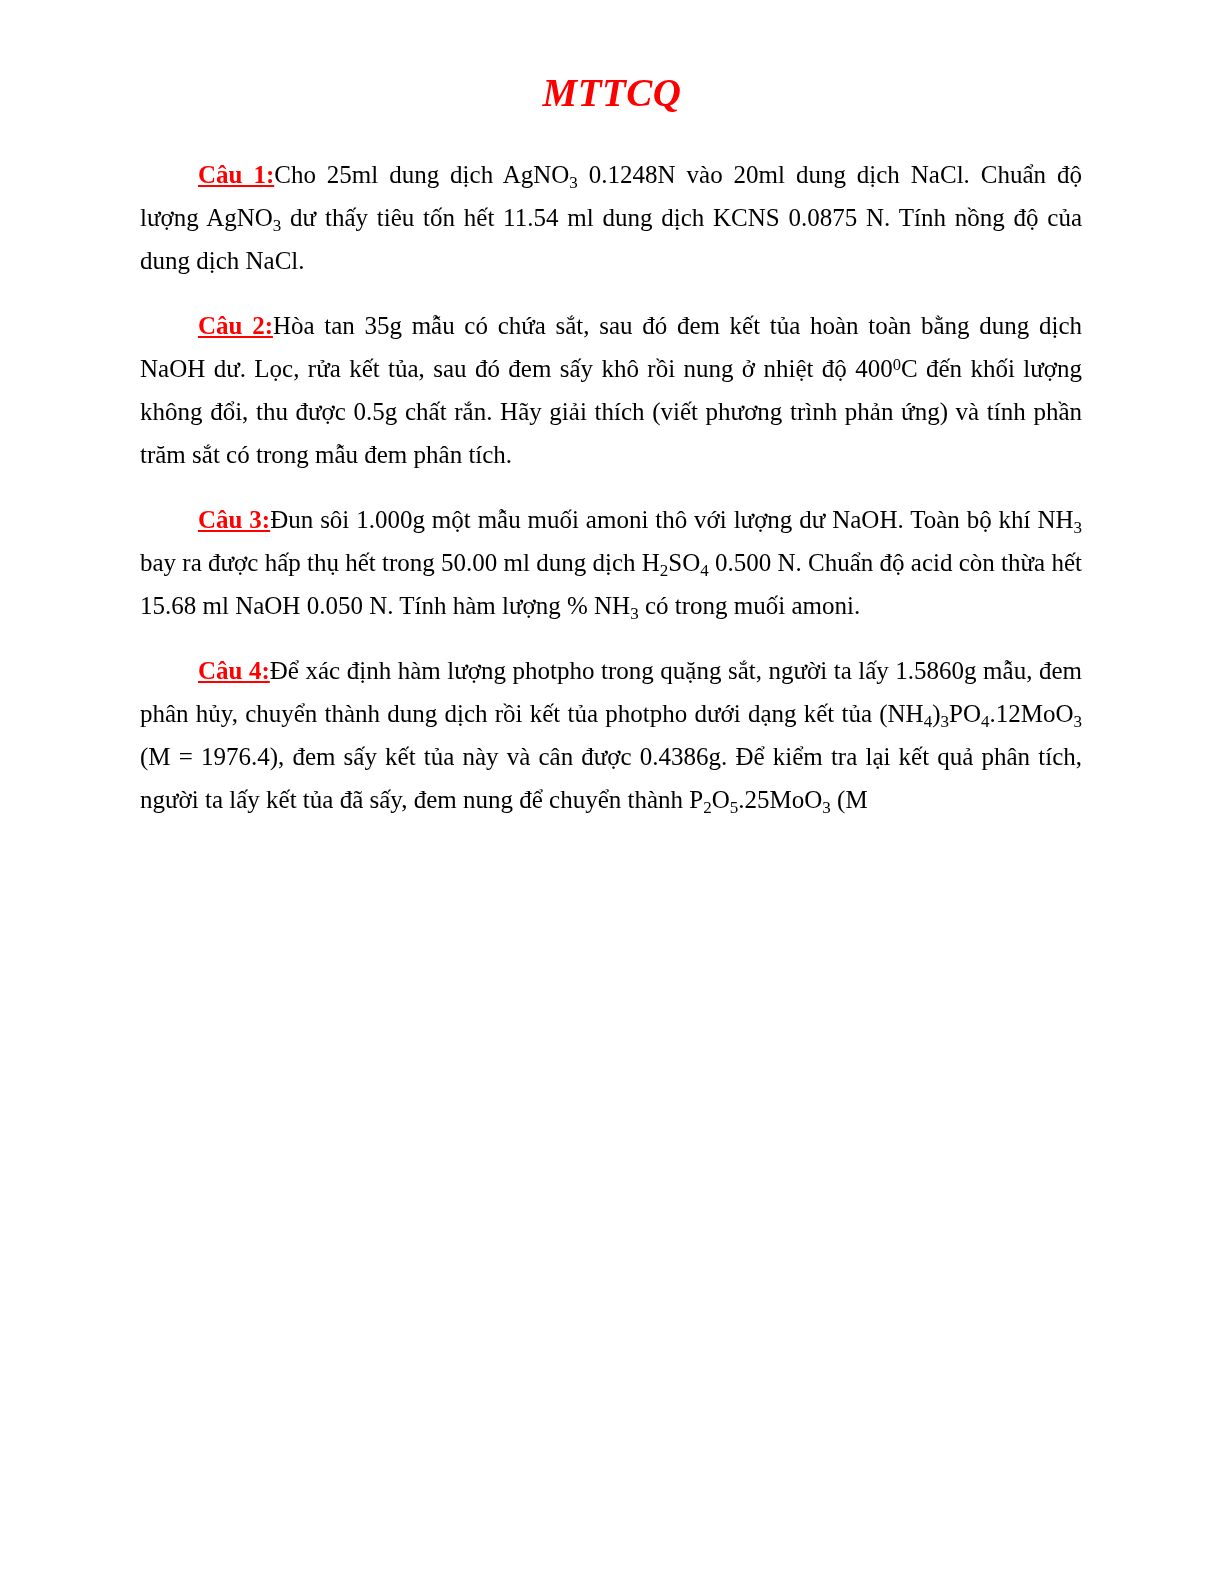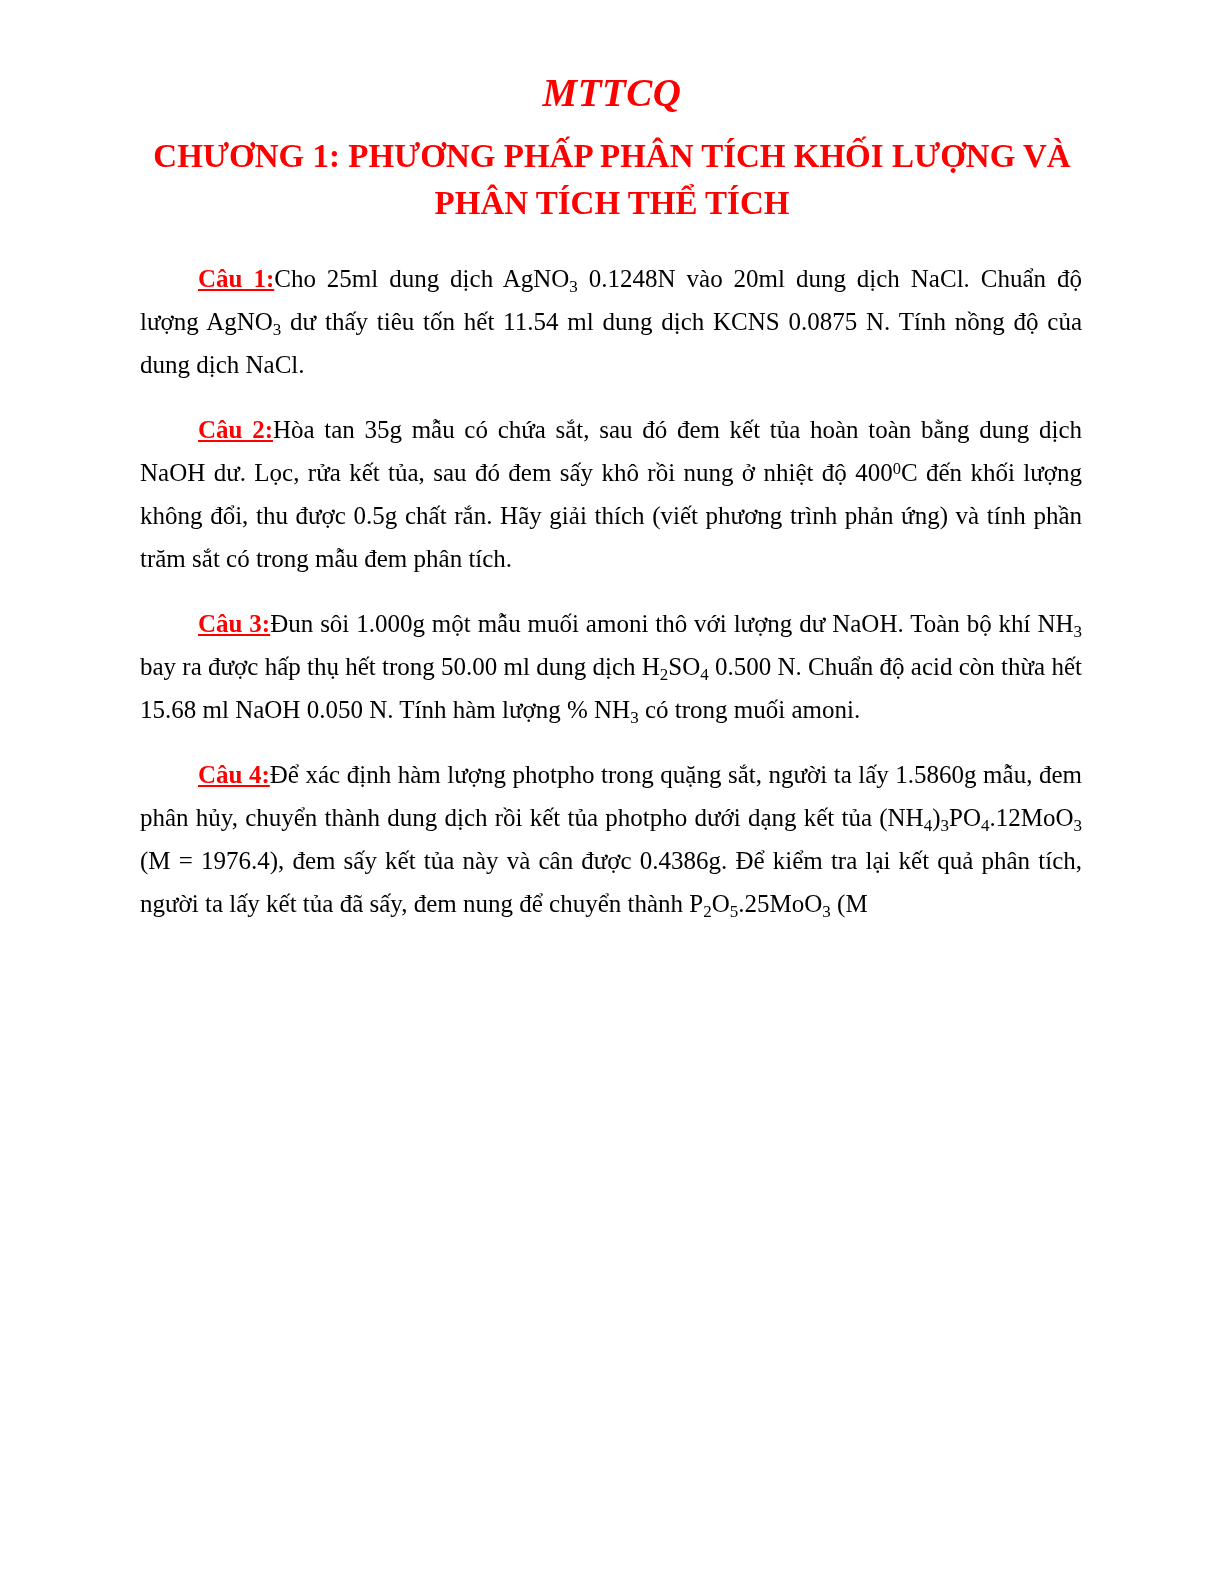--- a/index.html
+++ b/index.html
@@ -22,21 +22,21 @@
     padding: 58px 140px 0 140px;
     position: relative;
   }
   .doc-title {
     text-align: center;
     color: #ff0000;
     font-weight: bold;
     font-style: italic;
     font-size: 39px;
     letter-spacing: 0.5px;
-    margin: 14px 0 18px 0;
+    margin: 14px 0 38px 0;
     line-height: 1.1;
   }
   .chapter-heading {
     text-align: center;
     color: #ff0000;
     font-weight: bold;
     font-size: 33px;
     line-height: 1.42;
     margin: 0 0 30px 0;
     padding: 0 4px;
@@ -70,21 +70,20 @@
     line-height: 0;
   }
 </style>
 </head>
 <body>
 
 <div class="page">
 
   <h1 class="doc-title">MTTCQ</h1>
 
-  <h2 class="chapter-heading">CHƯƠNG 1:  PHƯƠNG PHẤP PHÂN TÍCH KHỐI LƯỢNG VÀ PHÂN TÍCH THỂ TÍCH</h2>
 
   <p class="q-block">
     <span class="indent"></span><span class="q-label">Câu 1:</span><span>Cho 25ml dung dịch AgNO</span><sub>3</sub><span> 0.1248N vào 20ml dung dịch NaCl. Chuẩn độ lượng AgNO</span><sub>3</sub><span> dư thấy tiêu tốn hết 11.54 ml dung dịch KCNS 0.0875 N. Tính nồng độ của dung dịch NaCl.</span>
   </p>
 
   <p class="q-block">
     <span class="indent"></span><span class="q-label">Câu 2:</span><span>Hòa tan 35g mẫu có chứa sắt, sau đó đem kết tủa hoàn toàn bằng dung dịch NaOH dư. Lọc, rửa kết tủa, sau đó đem sấy khô rồi nung ở nhiệt độ 400</span><sup>0</sup><span>C đến khối lượng không đổi, thu được 0.5g chất rắn. Hãy giải thích (viết phương trình phản ứng) và tính phần trăm sắt có trong mẫu đem phân tích.</span>
   </p>
 
   <p class="q-block">

